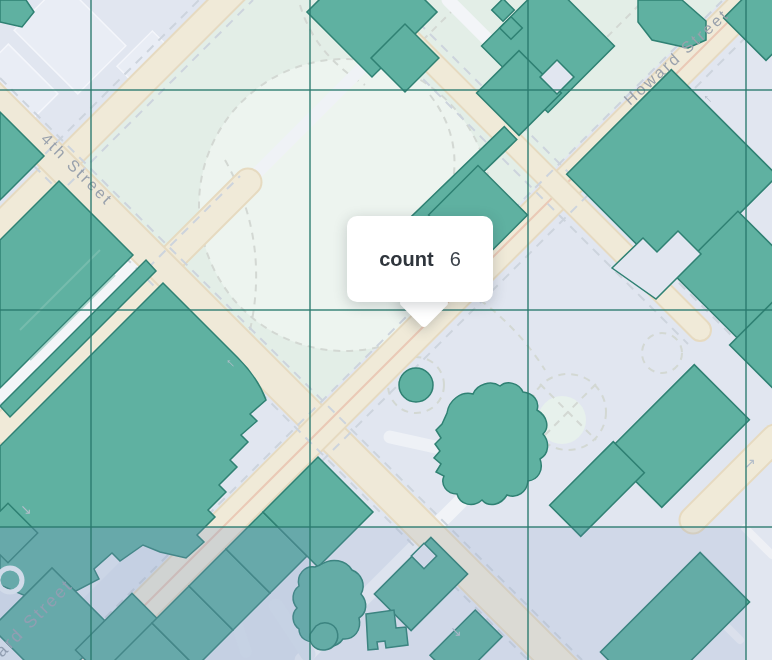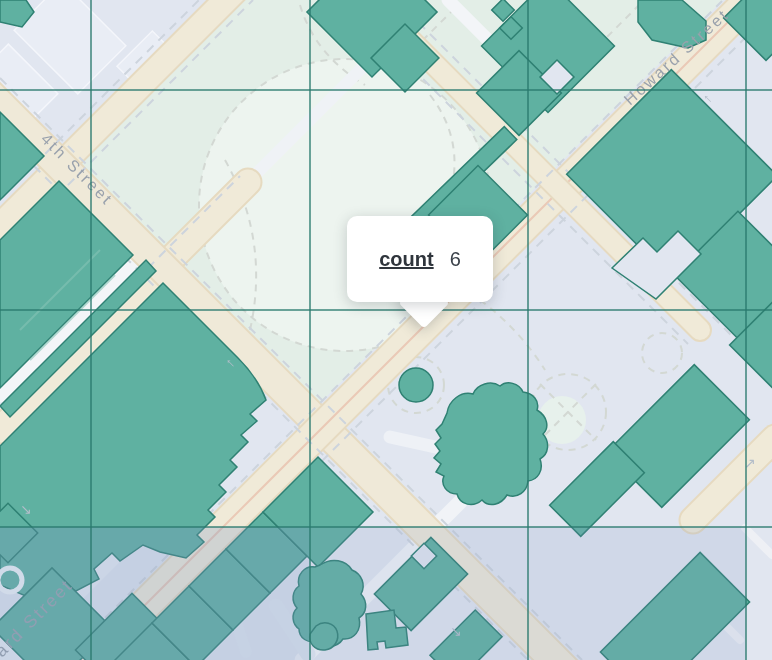--- a/index.html
+++ b/index.html
@@ -15,21 +15,21 @@
   .park-dash{fill:none;stroke:#d3d8d3;stroke-width:2;stroke-dasharray:7 6;}
   .road-dash{fill:none;stroke:#cdd4dd;stroke-width:2;stroke-dasharray:9 7;}
   .tooltip-tail{position:absolute;left:406px;top:285px;width:36px;height:36px;
       background:#fff;transform:rotate(45deg);border-radius:4px;z-index:5;
       box-shadow:0 3px 14px rgba(40,50,60,.28);}
   .tooltip-box{position:absolute;left:347px;top:216px;width:146px;height:86px;
       background:#fff;border-radius:10px;z-index:6;
       box-shadow:0 3px 14px rgba(40,50,60,.22);
       display:flex;align-items:center;justify-content:center;gap:16px;
       font-size:20px;}
-  .tooltip-label{font-weight:700;color:#2f353c;text-decoration:underline;}
+  .tooltip-label{font-weight:700;color:#2f353c;}
   .tooltip-value{font-weight:400;color:#3b424a;}
 </style>
 </head>
 <body>
 
 <div id="stage">
 <svg id="map-svg" width="772" height="660" viewBox="0 0 772 660">
 
   <rect x="0" y="0" width="772" height="660" fill="#e1e6f0"></rect>
 

